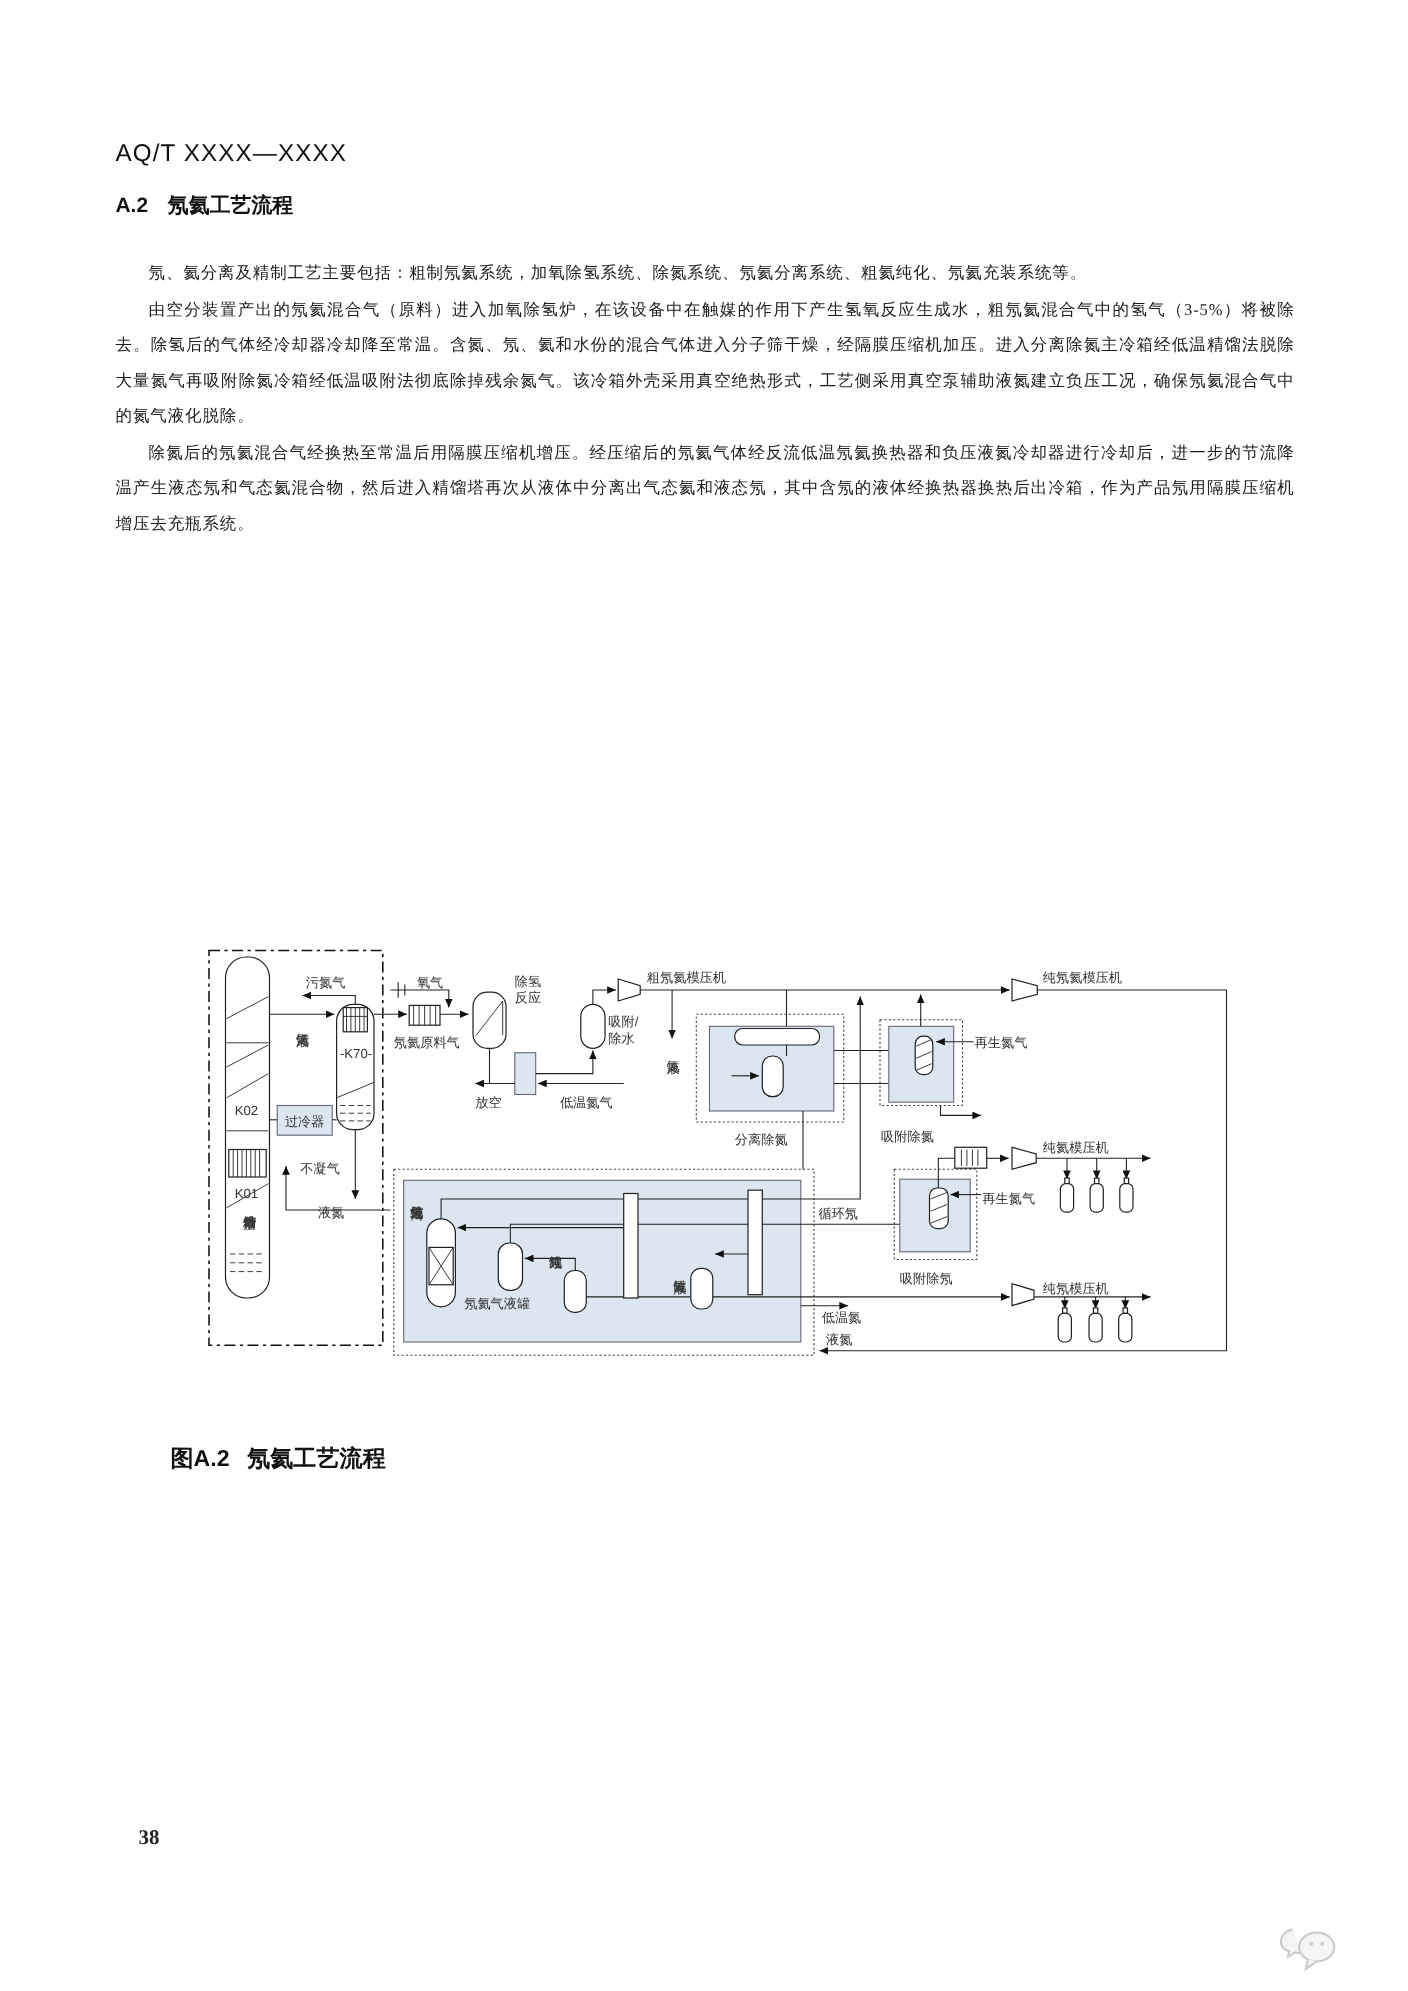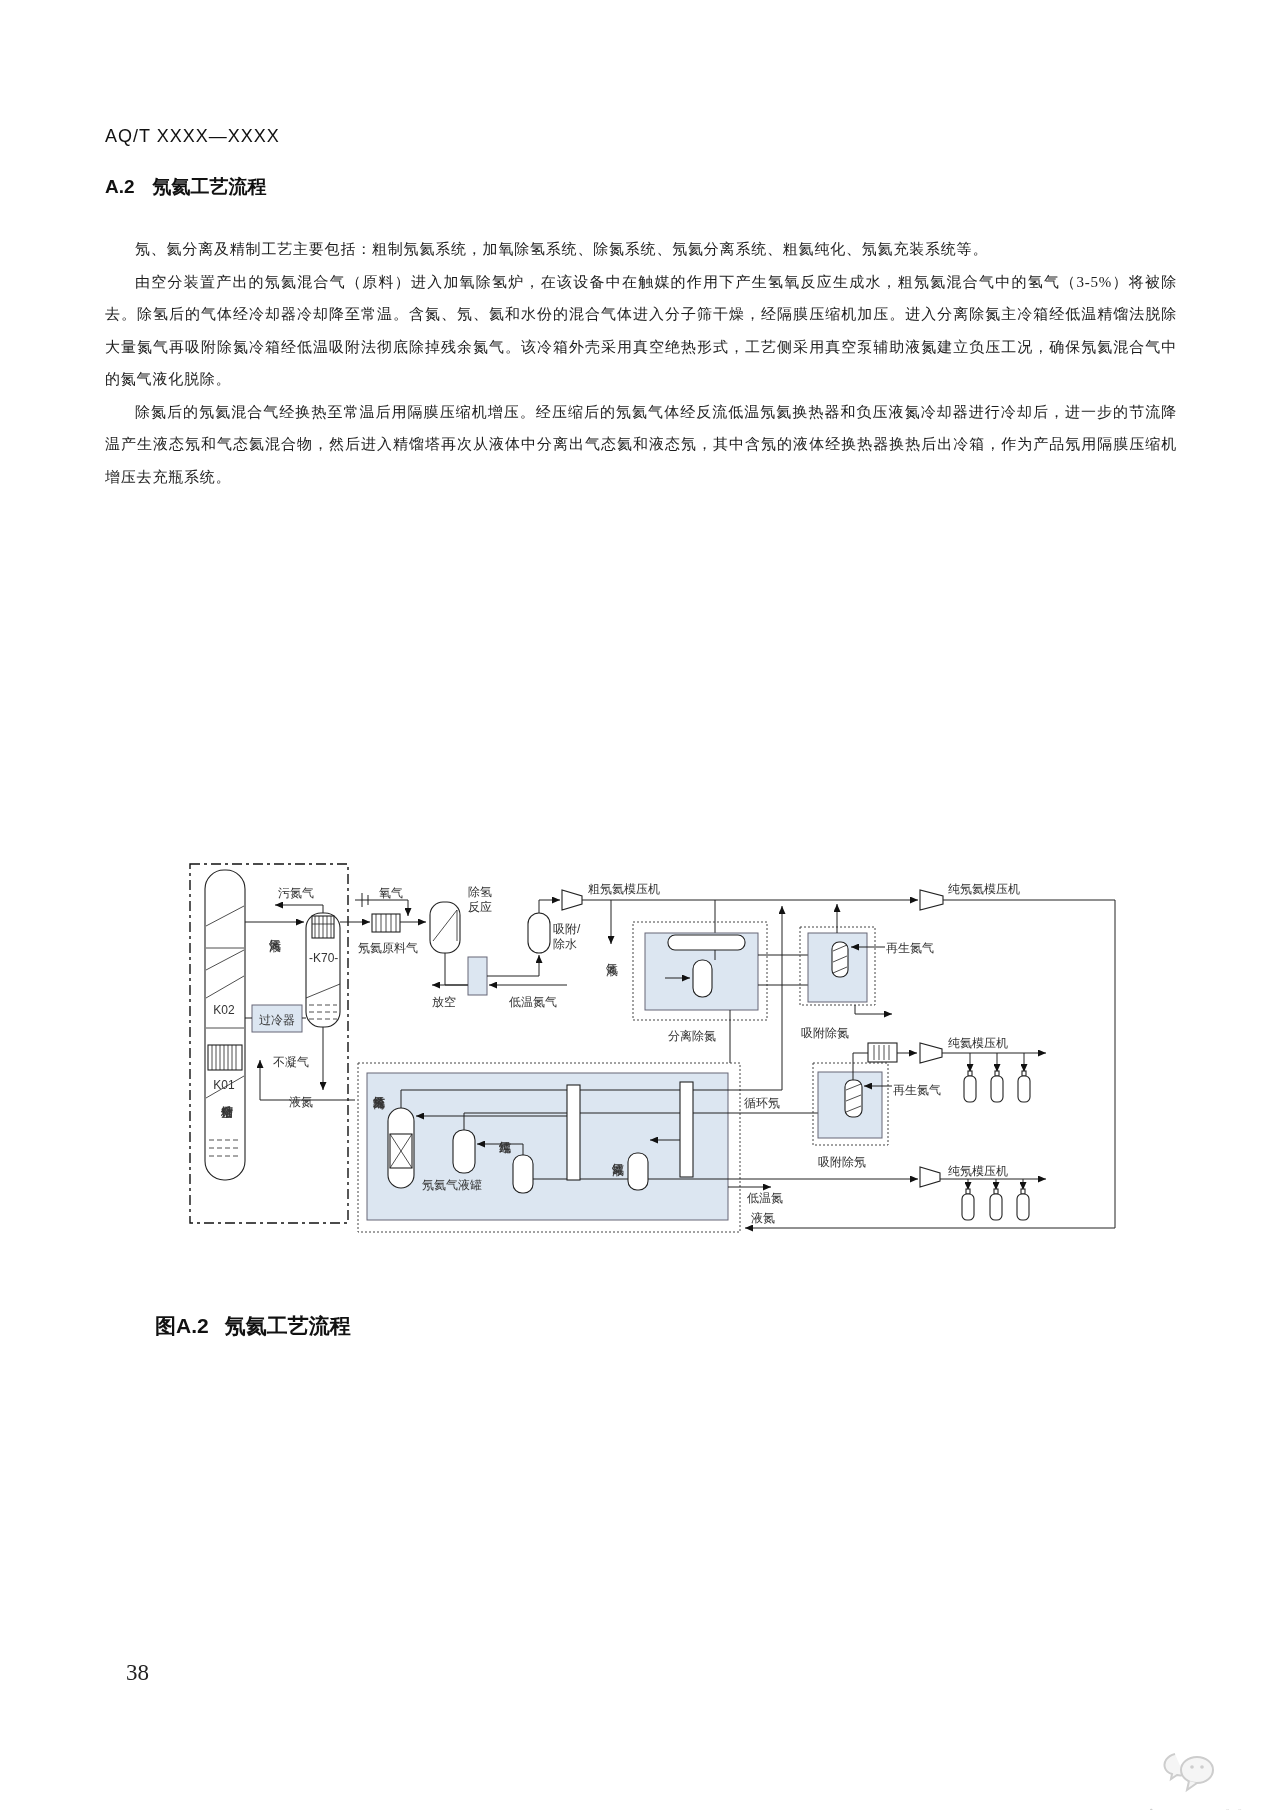--- a/index.html
+++ b/index.html
@@ -3,21 +3,21 @@
 <meta charset="utf-8">
 <style>
   html,body{margin:0;padding:0;}
   body{
     width:1280px;height:1810px;position:relative;background:#ffffff;
     font-family:"Liberation Serif", serif;color:#1a1a1a;overflow:hidden;
   }
   .doc-header{
     position:absolute;left:105px;top:126px;
     font-family:"Liberation Sans", sans-serif;
-    font-size:18px;letter-spacing:1px;color:#111;
+    font-size:22px;letter-spacing:1px;color:#111;
   }
   .section-heading{
     position:absolute;left:105px;top:174px;
     font-family:"Liberation Sans", sans-serif;
     font-weight:bold;font-size:19px;color:#111;
   }
   .section-heading .sec-no{margin-right:18px;}
   .body-text{
     position:absolute;left:105px;top:233px;width:1072px;
   }
@@ -25,21 +25,21 @@
     margin:0;font-size:15px;line-height:32.5px;letter-spacing:0.8px;
     text-align:justify;text-indent:2em;color:#1c1c1c;
   }
   .figure-wrap{position:absolute;left:155px;top:848px;width:970px;height:392px;}
   .figure-caption{
     position:absolute;left:155px;top:1312px;width:790px;text-align:left;
     font-family:"Liberation Sans", sans-serif;font-weight:bold;font-size:21px;color:#111;
   }
   .figure-caption .cap-prefix{margin-right:16px;}
   .page-number{
-    position:absolute;left:126px;top:1660px;font-size:23px;color:#222;
+    position:absolute;left:126px;top:1660px;font-size:19px;color:#222;font-weight:bold;
   }
   .watermark{
     position:absolute;right:24px;top:1744px;display:flex;align-items:center;
     font-family:"Liberation Sans", sans-serif;
     flex-direction:column;
   }
   .watermark .wm-text{
     font-size:37px;letter-spacing:3px;color:#dadada;
     text-shadow:1px 1px 1px #ffffff, -1px -1px 0 #cccccc;
     margin-left:6px;

